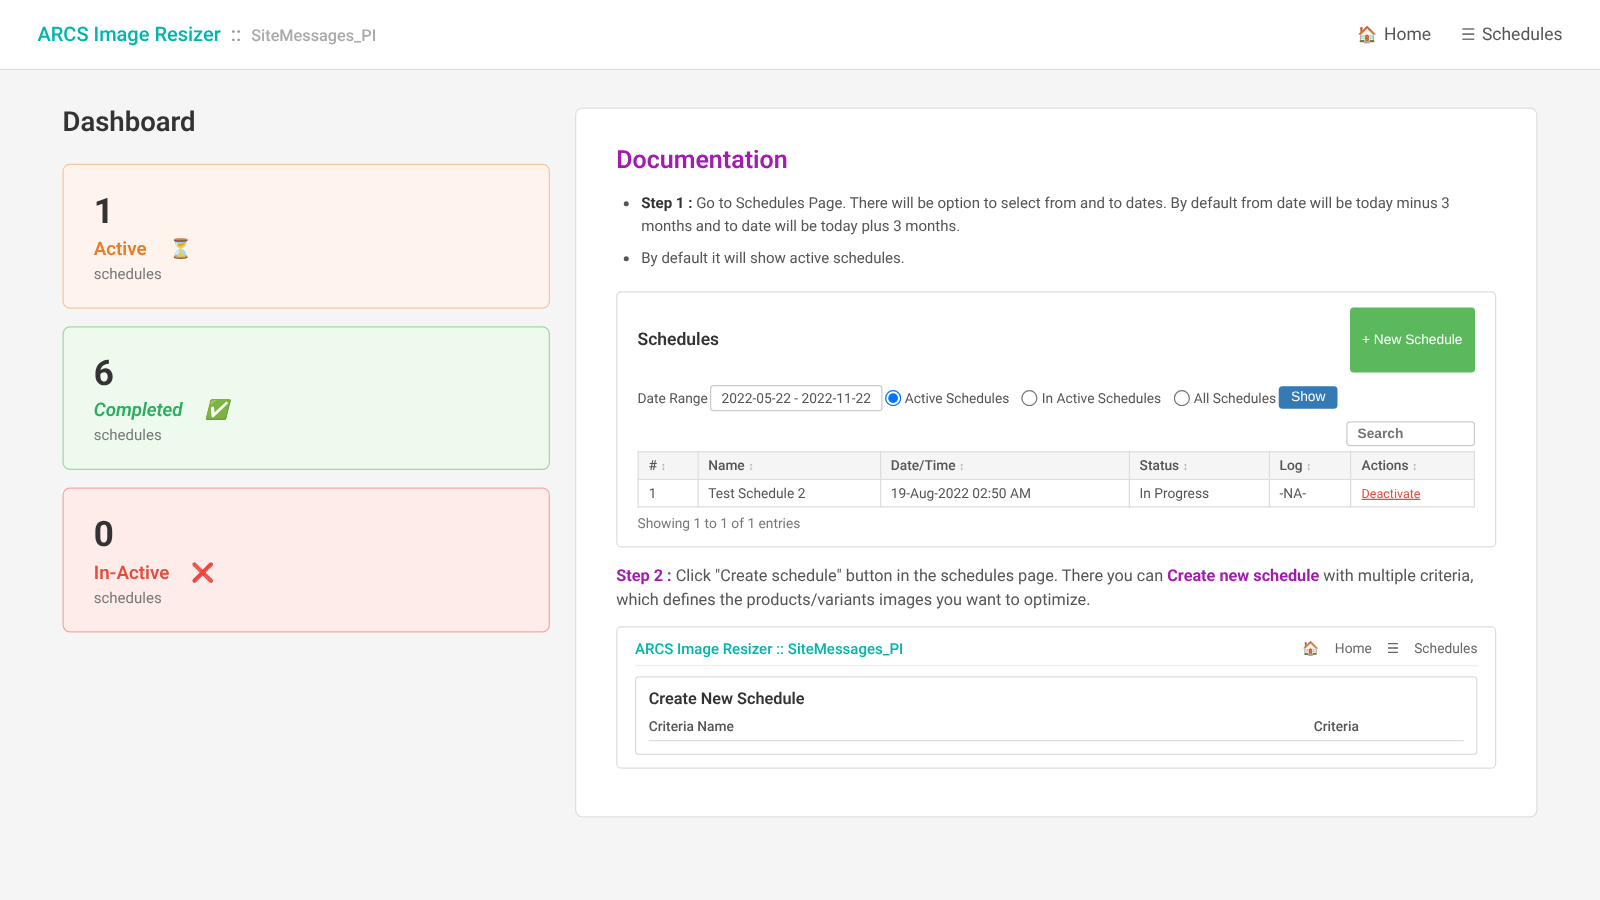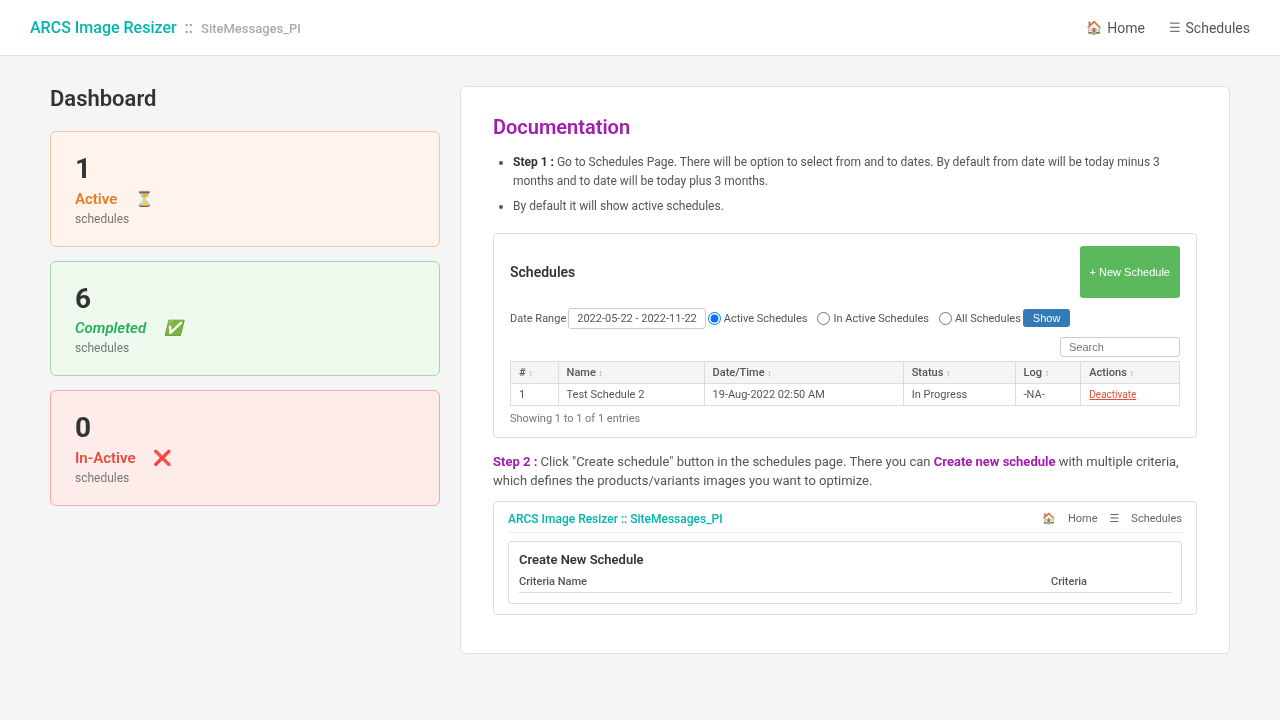--- a/index.html
+++ b/index.html
@@ -50,21 +50,21 @@
     .mini-screen-title { font-size: 14px; font-weight: 600; color: #333; }
     .btn-new-schedule { background: #5cb85c; color: #fff; border: none; border-radius: 3px; padding: 20px 10px; font-size: 11px; cursor: pointer; }
     .mini-filter-row { display: flex; align-items: center; gap: 2px; margin-bottom: 8px; }
     .mini-filter-label { font-size: 11px; color: #555; }
     .mini-date-input { border: 1px solid #ccc; border-radius: 3px; padding: 3px 8px; font-size: 11px; color: #555; background: #fff; }
     .mini-radios { display: flex; gap: 10px; align-items: center; font-size: 11px; color: #555; }
     .mini-radio-group { display: flex; align-items: center; gap: 3px; }
     .mini-radio-group input { margin: 0; }
     .btn-show { background: #337ab7; color: #fff; border: none; border-radius: 3px; padding: 3px 10px; font-size: 11px; cursor: pointer; }
     .mini-search-row { display: flex; justify-content: flex-end; margin-bottom: 4px; }
-    .mini-search-input { border: 1px solid #ccc; border-radius: 3px; padding: 3px 8px; font-size: 11px; width: 120px; }
+    .mini-search-input { border: 1px solid #ccc; border-radius: 3px; padding: 3px 8px; font-size: 11px; width: 103px; font-weight: bold; }
     .mini-table { width: 100%; border-collapse: collapse; font-size: 11px; }
     .mini-table th { background: #f5f5f5; border: 1px solid #ddd; padding: 4px 8px; text-align: left; color: #555; font-weight: 500; }
     .mini-table td { border: 1px solid #ddd; padding: 4px 8px; color: #555; }
     .mini-table .sort-icon { color: #aaa; font-size: 9px; }
     .deactivate-link { color: #e74c3c; font-size: 10px; text-decoration: underline; cursor: pointer; }
 
     .mini-showing { font-size: 11px; color: #777; margin-top: 6px; }
 
     
     .step-label { font-size: 13px; color: #555; margin-bottom: 10px; line-height: 1.5; }

